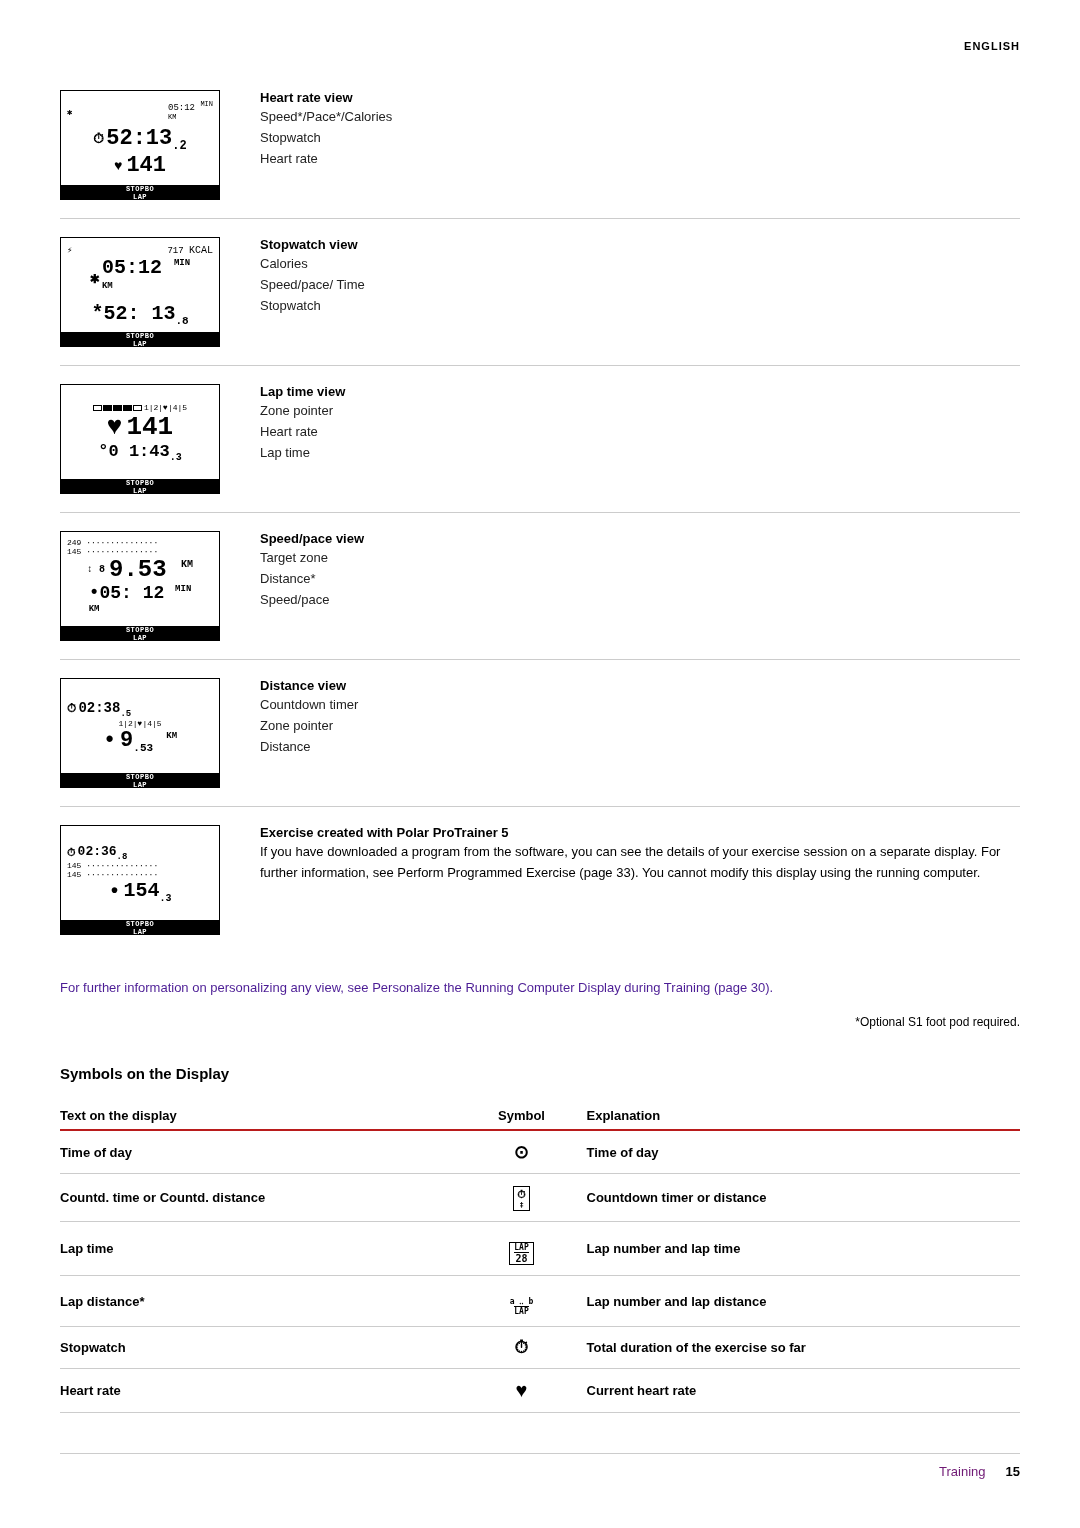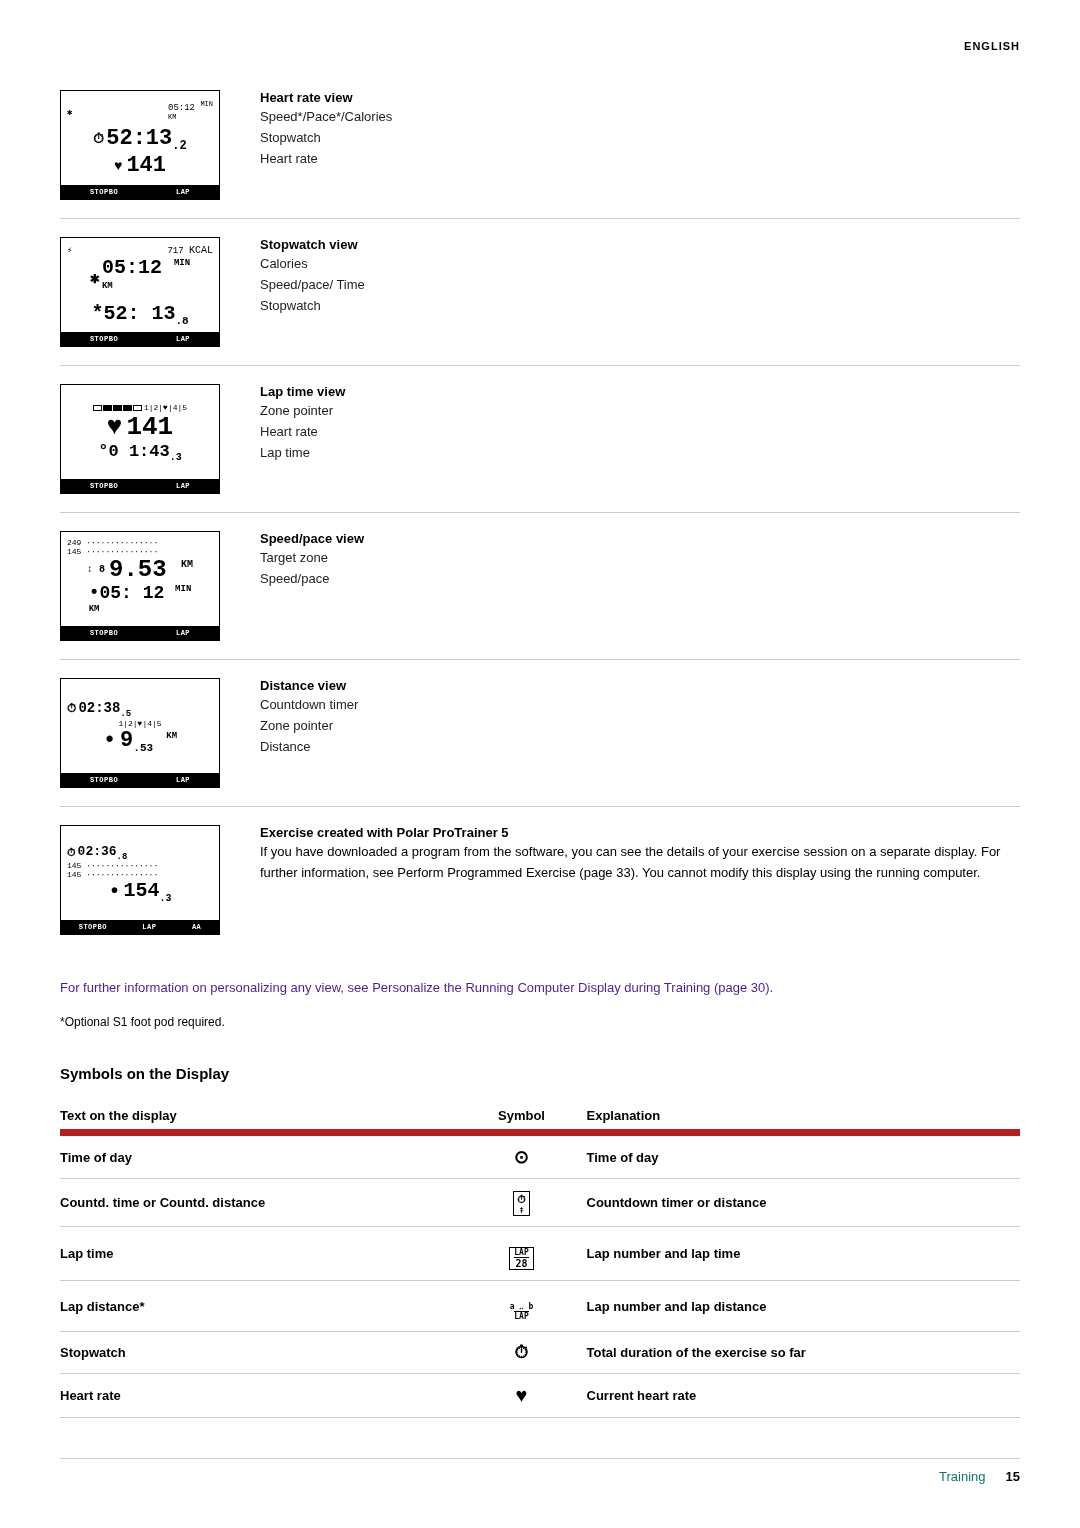--- a/index.html
+++ b/index.html
@@ -51,20 +51,21 @@
       right: 0;
       height: 14px;
       background: #000;
       display: flex;
       align-items: center;
       justify-content: space-around;
       font-size: 7px;
       color: #fff;
       font-weight: bold;
       letter-spacing: 0.5px;
+      flex-direction: column;
     }
     .view-info {
       flex: 1;
     }
     .view-title {
       font-weight: bold;
       font-size: 13px;
       margin-bottom: 2px;
     }
     .view-title span {
@@ -82,21 +83,21 @@
     .symbols-title {
       font-size: 15px;
       font-weight: bold;
       margin-bottom: 20px;
     }
     .symbols-table {
       width: 100%;
       border-collapse: collapse;
     }
     .symbols-table thead tr {
-      border-bottom: 7px solid #b91c1c;
+      border-bottom: 2px solid #b91c1c;
     }
     .symbols-table th {
       font-weight: bold;
       font-size: 13px;
       padding: 6px 10px 6px 0;
       text-align: left;
     }
     .symbols-table th.symbol-col {
       text-align: center;
       width: 120px;
@@ -117,31 +118,32 @@
     }
     .footer-notes {
       margin: 24px 0 16px 0;
       font-size: 13px;
       line-height: 1.7;
       color: #4c1d95;
     }
     .optional-note {
       font-size: 12px;
       margin-bottom: 10px;
+      text-align: right;
     }
     .page-footer {
       display: flex;
       justify-content: flex-end;
       align-items: center;
       margin-top: 40px;
       border-top: 1px solid #ccc;
       padding-top: 10px;
     }
     .page-footer-training {
-      color: #0f766e;
+      color: #701a75;
       font-size: 13px;
       margin-right: 20px;
     }
     .page-footer-num {
       font-size: 13px;
       font-weight: bold;
     }
     .exercise-note {
       font-size: 13px;
       line-height: 1.6;
@@ -270,20 +272,21 @@
       <span>STOPBO</span>
       <span>LAP</span>
     </div>
   </div>
   <div class="view-info">
     <div class="view-title">
       <span>Speed/pace</span><span> view</span>
     </div>
     <div class="view-items">
       <div>Target zone</div>
+      <div>Distance*</div>
       <div>Speed/pace</div>
     </div>
   </div>
 </div>
 
 <div class="view-section">
   <div class="watch-display" style="padding-bottom:14px;">
     <div style="width:100%;padding:2px 6px 0;font-size:14px;font-weight:bold;font-family:'Courier New';display:flex;align-items:center;gap:2px;">
       <span style="font-size:12px;">⏱</span>
       <span>02:38<sub style="font-size:9px;">.5</sub></span>

